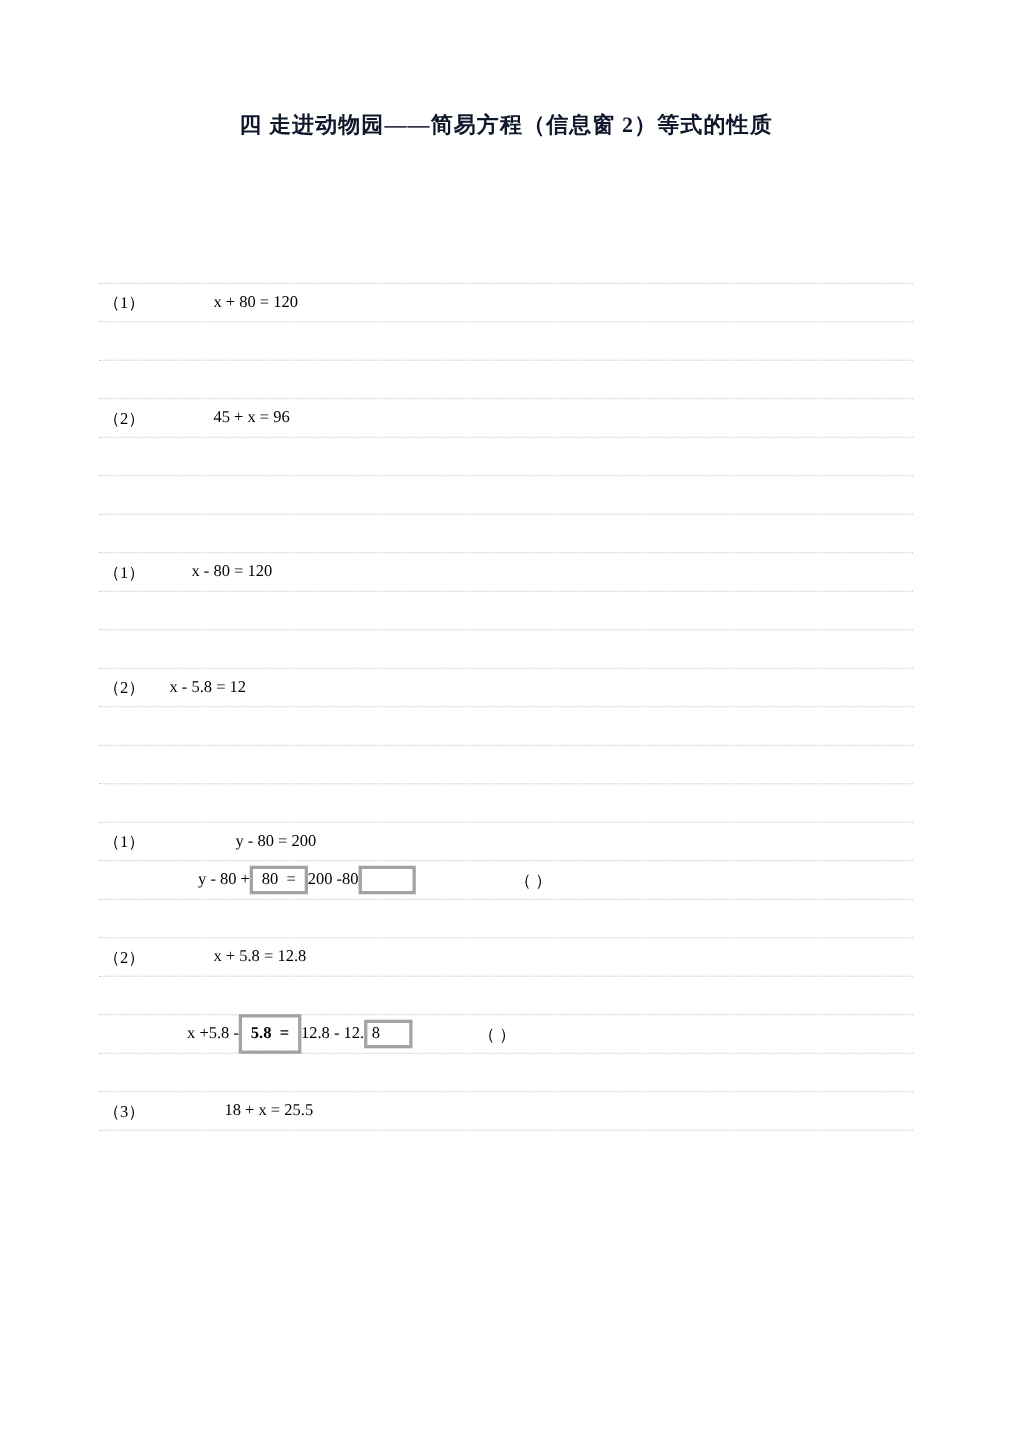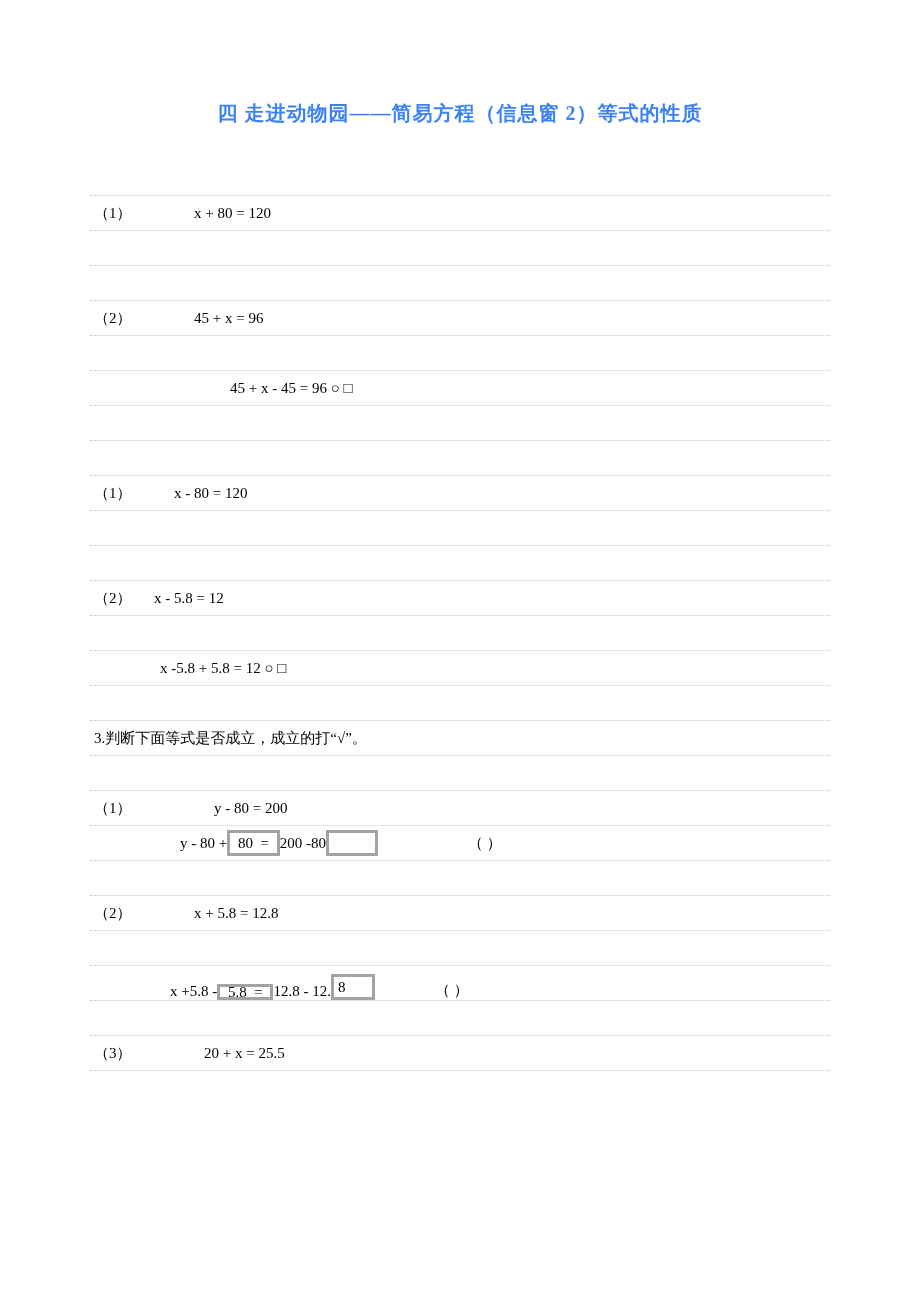--- a/index.html
+++ b/index.html
@@ -8,24 +8,24 @@
     background: #ffffff;
     font-family: "SimSun", "宋体", serif;
     width: 920px;
   }
   .page {
     padding: 100px 90px 40px 90px;
     box-sizing: border-box;
   }
   .title {
     text-align: center;
-    color: #3b82f6;
+    color: #0f172a;
     font-size: 20px;
     font-weight: bold;
-    margin-bottom: 34px;
+    margin-bottom: 96px;
     letter-spacing: 1px;
   }
   .line {
     font-size: 15px;
     color: #000;
     height: 34px;
     display: flex;
     align-items: center;
     position: relative;
     border-bottom: 1px dotted #c8c8c8;
@@ -61,41 +61,38 @@
     <span>x + 80  = 120</span>
   </div>
   <div class="gap"></div>
   <div class="gap"></div>
 
   <div class="line rowflex">
     <span class="qnum" style="margin-right:40px;">（2）</span>
     <span>45 + x  = 96</span>
   </div>
   <div class="gap"></div>
-  <div class="line indent2"> 45 + x - 45 = 96 ○ □</div>
   <div class="gap"></div>
 
   <div class="gap"></div>
 
   <div class="line rowflex">
     <span class="qnum" style="margin-right:20px;">（1）</span>
     <span>x - 80  = 120</span>
   </div>
   <div class="gap"></div>
   <div class="gap"></div>
 
   <div class="line rowflex">
     <span class="qnum" style="margin-right:0px;">（2）</span>
     <span>x - 5.8   = 12</span>
   </div>
   <div class="gap"></div>
-  <div class="line indent3">x -5.8 + 5.8  = 12  ○ □</div>
   <div class="gap"></div>
 
-  <div class="line">3.判断下面等式是否成立，成立的打“√”。</div>
   <div class="gap"></div>
 
   <div class="line rowflex">
     <span class="qnum" style="margin-right:60px;">（1）</span>
     <span>y - 80  = 200</span>
   </div>
 
   <div class="line rowflex" style="padding-left:90px;">
     <span>y - 80 +</span>
     <span class="redbox" style="height:26px; padding:0 4px; display:inline-flex; align-items:center; white-space:pre;"> 80  = </span>
@@ -104,27 +101,27 @@
     <span class="paren" style="margin-left:90px;">（       ）</span>
   </div>
   <div class="gap"></div>
 
   <div class="line rowflex">
     <span class="qnum" style="margin-right:40px;">（2）</span>
     <span>x + 5.8   = 12.8</span>
   </div>
   <div class="gap"></div>
 
-  <div class="line rowflex" style="padding-left:80px;align-items:flex-end;">
+  <div class="line rowflex" style="padding-left:80px;">
     <span>x +5.8 -</span>
-    <span class="redbox" style="height:16px; padding:0 4px; display:inline-flex; align-items:center; white-space:pre;"> 5.8  = </span>
+    <span class="redbox" style="height:36px; padding:0 4px; display:inline-flex; align-items:center; white-space:pre;font-weight:bold;"> 5.8  = </span>
     <span>12.8 - 12.</span>
     <span class="redbox" style="height:26px; padding:0 4px; display:inline-flex; align-items:center; white-space:pre;">8      </span>
     <span class="paren" style="margin-left:60px;">（       ）</span>
   </div>
   <div class="gap"></div>
 
   <div class="line rowflex">
     <span class="qnum" style="margin-right:50px;">（3）</span>
-    <span>20  +  x  =  25.5</span>
+    <span>18  +  x  =  25.5</span>
   </div>
 
 </div>
 
 </body></html>

